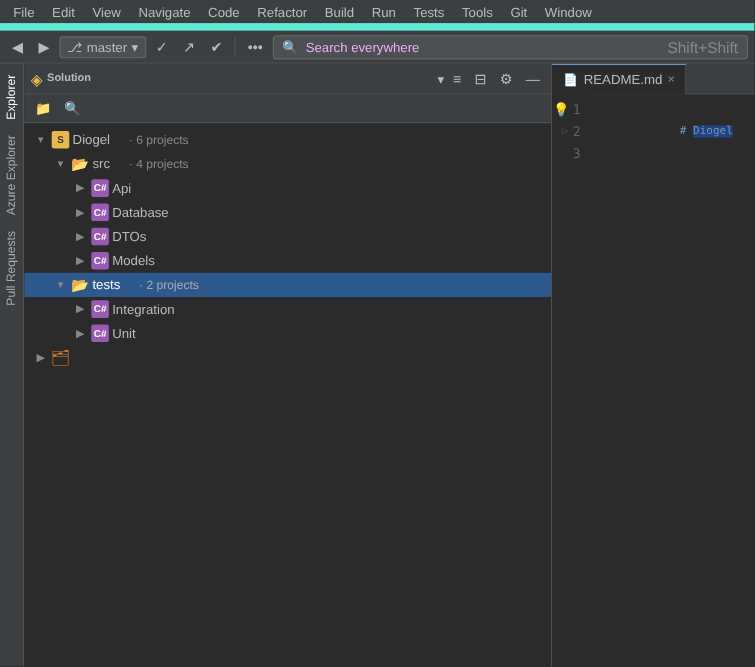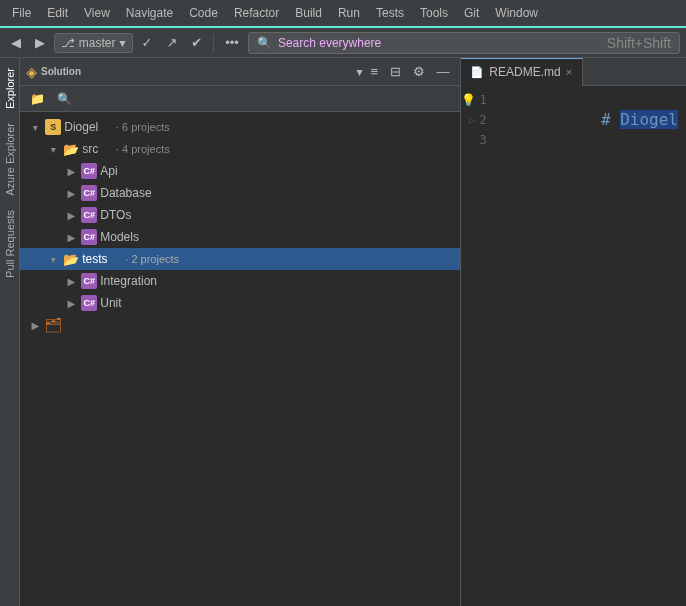--- a/index.html
+++ b/index.html
@@ -13,21 +13,21 @@
       overflow: hidden;
     }
 
     
     .menu-bar {
       display: flex;
       align-items: center;
       background: #3c3f41;
       height: 28px;
       padding: 0 4px;
-      border-bottom: 2px solid #5eead4;
+      border-bottom: 7px solid #5eead4;
     }
     .menu-item {
       padding: 2px 8px;
       cursor: pointer;
       color: #bbbbbb;
       font-size: 12px;
       white-space: nowrap;
     }
 
     
@@ -272,21 +272,21 @@
     }
     .gutter-icon {
       width: 14px;
       font-size: 12px;
       color: #e8b84b;
     }
     .editor-text {
       flex: 1;
       padding: 4px 8px;
       font-family: 'Consolas', monospace;
-      font-size: 16px;
+      font-size: 10px;
       line-height: 20px;
       text-align: center;
     }
     .code-line {
       height: 20px;
       white-space: pre;
     }
 
     
     .tree::-webkit-scrollbar { width: 6px; }

